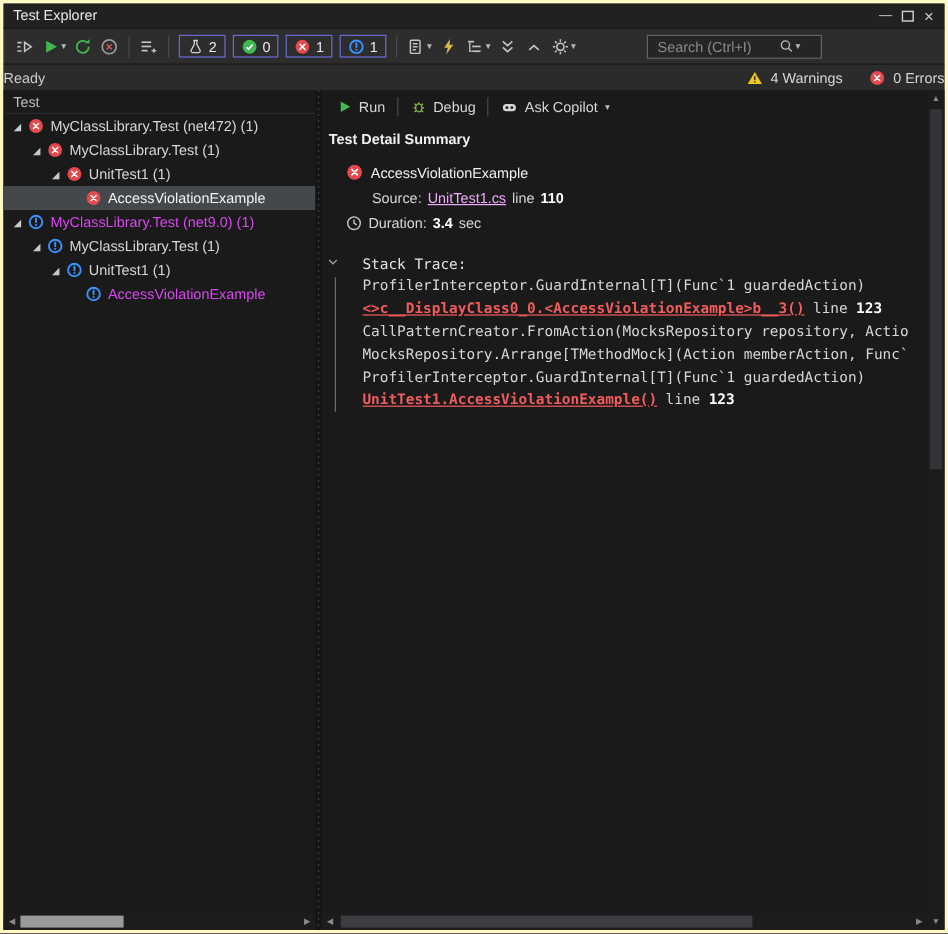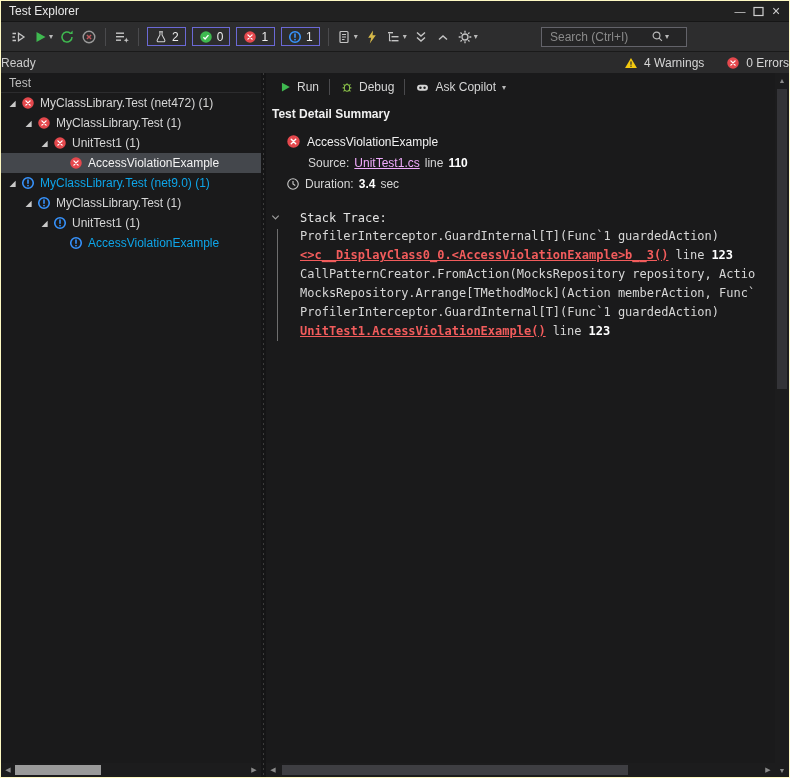--- a/index.html
+++ b/index.html
@@ -1,17 +1,17 @@
 <!DOCTYPE html>
 <html><head>
 <meta charset="utf-8">
 <style>
   html,body{margin:0;padding:0;background:#1f1f1f;overflow:hidden;}
   *{box-sizing:border-box;}
-  .window{width:790px;height:778px;border:1px solid #fef9c3;background:#1f1f1f;
+  .window{width:790px;height:778px;border:3px solid #fef9c3;background:#1f1f1f;
     display:flex;flex-direction:column;font-family:"Liberation Sans",sans-serif;color:#d6d6d6;}
 
   
   .titlebar{flex:0 0 20px;display:flex;align-items:center;background:#212121;padding:0 4px 0 8px;font-size:12px;}
   .titlebar .t-title{flex:1;color:#e8e8e8;}
   .winbtn{width:18px;height:16px;display:flex;align-items:center;justify-content:center;color:#cfcfcf;font-size:11px;cursor:default;}
 
   
   .toolbar{flex:0 0 30px;display:flex;align-items:center;background:#2d2d2e;padding:0 6px;border-top:1px solid #161616;}
   .tbtn{height:22px;min-width:20px;display:flex;align-items:center;justify-content:center;padding:0 2px;margin:0 1px;}
@@ -40,21 +40,21 @@
   .vscroll .vtrack{flex:1;width:100%;position:relative;}
   .vscroll .vthumb{position:absolute;left:2px;right:2px;top:2px;height:300px;background:#333337;}
 
   
   .tree-header{height:20px;line-height:20px;padding-left:8px;font-size:12px;color:#bdbdbd;border-bottom:1px solid #2c2c2e;}
   .trow{height:20px;display:flex;align-items:center;font-size:12px;cursor:default;white-space:nowrap;}
   .trow.sel{background:#44474c;}
   .tw{width:15px;flex:0 0 15px;font-size:8px;color:#c9c9c9;text-align:center;}
   .ti{width:16px;flex:0 0 16px;display:flex;align-items:center;justify-content:center;}
   .tl{margin-left:4px;color:#d6d6d6;}
-  .tl.dim{color:#0ea5e9;}
+  .tl.dim{color:#d946ef;}
   .trow.sel .tl{color:#f2f2f2;}
 
   
   .hscroll{position:absolute;left:0;right:0;bottom:0;height:14px;background:#1c1c1d;display:flex;align-items:stretch;}
   .hscroll .arr{width:14px;display:flex;align-items:center;justify-content:center;font-size:7px;color:#8a8a8a;}
   .hscroll .track{flex:1;position:relative;}
   .hthumb{position:absolute;top:2px;bottom:2px;background:#9a9a9a;}
   .hthumb.dimthumb{background:#3e3e42;}
 
   

